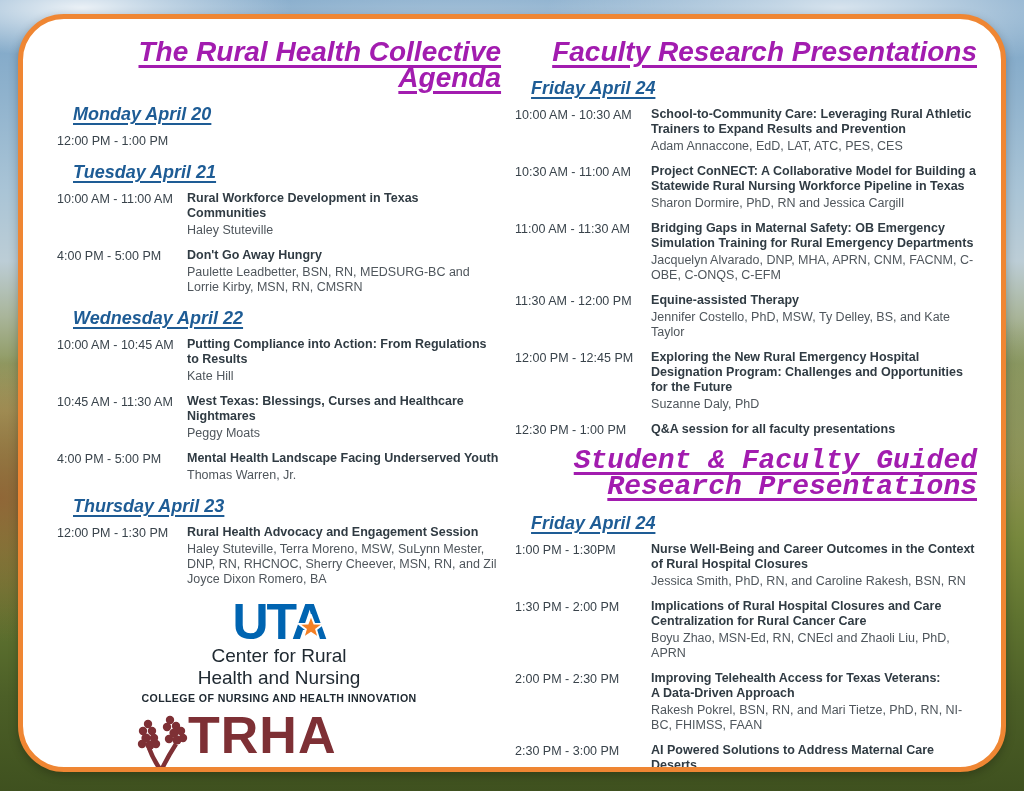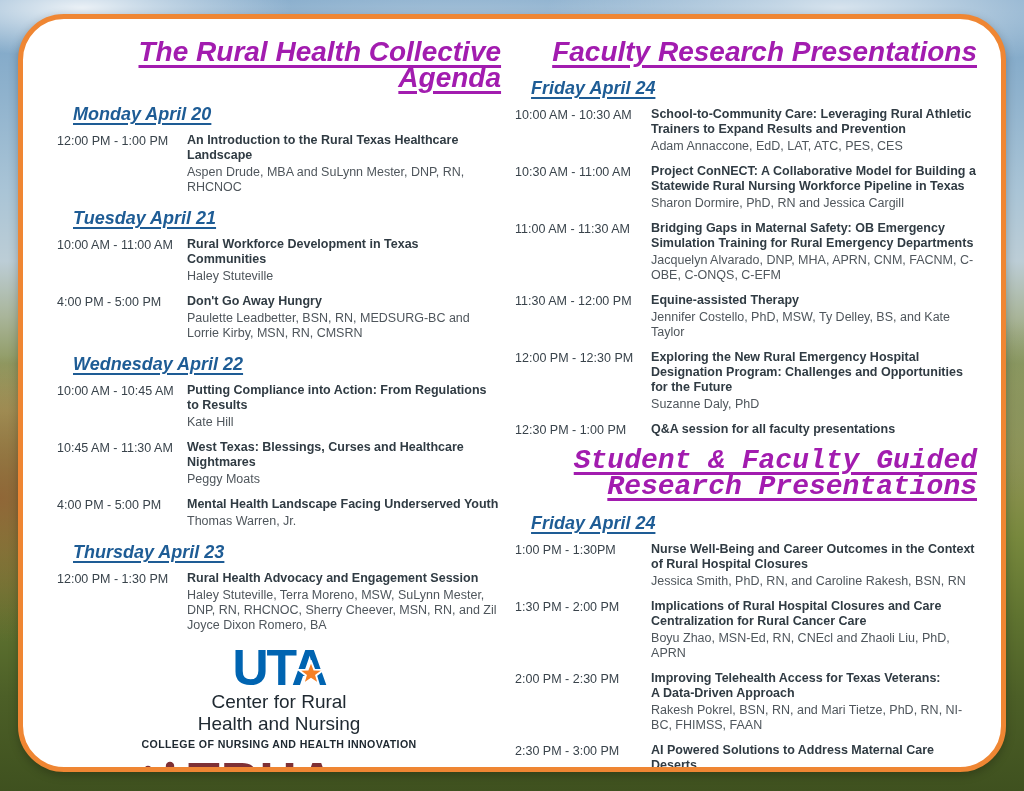--- a/index.html
+++ b/index.html
@@ -55,24 +55,20 @@
 <div class="card">
   <div class="card-inner">
 
     <div class="col-left">
       <div class="section-title">The Rural Health Collective Agenda</div>
 
       <div class="day-section">
         <div class="day-heading">Monday April 20</div>
         <div class="session">
           <div class="time">12:00 PM - 1:00 PM</div>
-          <div class="sess-body">
-            <div class="sess-title">An Introduction to the Rural Texas Healthcare Landscape</div>
-            <div class="sess-speakers">Aspen Drude, MBA and SuLynn Mester, DNP, RN, RHCNOC</div>
-          </div>
         </div>
       </div>
 
       <div class="day-section">
         <div class="day-heading">Tuesday April 21</div>
         <div class="session">
           <div class="time">10:00 AM - 11:00 AM</div>
           <div class="sess-body">
             <div class="sess-title">Rural Workforce Development in Texas Communities</div>
             <div class="sess-speakers">Haley Stuteville</div>
@@ -187,21 +183,21 @@
         </div>
       </div>
       <div class="session">
         <div class="time">11:30 AM - 12:00 PM</div>
         <div class="sess-body">
           <div class="sess-title">Equine-assisted Therapy</div>
           <div class="sess-speakers">Jennifer Costello, PhD, MSW, Ty Delley, BS, and Kate Taylor</div>
         </div>
       </div>
       <div class="session">
-        <div class="time">12:00 PM - 12:30 PM</div>
+        <div class="time">12:00 PM - 12:45 PM</div>
         <div class="sess-body">
           <div class="sess-title">Exploring the New Rural Emergency Hospital Designation Program: Challenges and Opportunities for the Future</div>
           <div class="sess-speakers">Suzanne Daly, PhD</div>
         </div>
       </div>
       <div class="session">
         <div class="time">12:30 PM - 1:00 PM</div>
         <div class="sess-body">
           <div class="sess-title">Q&amp;A session for all faculty presentations</div>
         </div>

